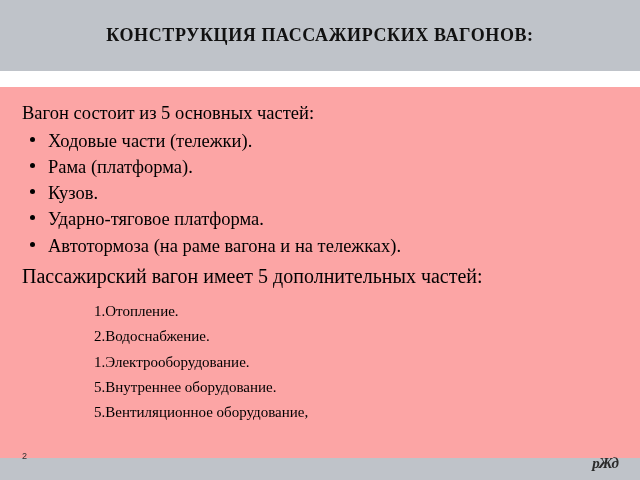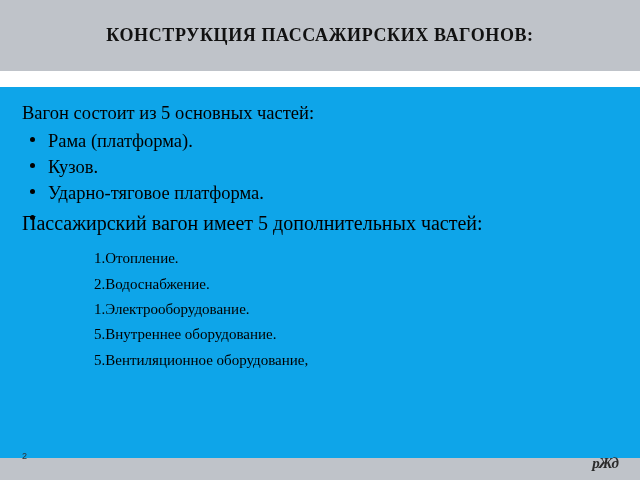--- a/index.html
+++ b/index.html
@@ -38,21 +38,21 @@
     color: #111111;
     text-align: center;
     padding: 0 24px;
   }
   .body-band {
     position: absolute;
     left: 0;
     top: 87px;
     width: 640px;
     height: 371px;
-    background: #0ea5e9;
+    background: #fca5a5;
   }
   .content {
     position: absolute;
     left: 22px;
     top: 14px;
     width: 600px;
   }
   .lead {
     font-size: 18.5px;
     color: #000000;
@@ -140,32 +140,37 @@
   </div>
 
   <div class="body-band">
     <div class="content">
 
       <p class="lead">Вагон состоит из 5 основных частей:</p>
 
       <ul class="bullets">
         <li>
           <span class="dot"></span>
+          <span>Ходовые части (тележки).</span>
+        </li>
+        <li>
+          <span class="dot"></span>
           <span>Рама (платформа).</span>
         </li>
         <li>
           <span class="dot"></span>
           <span>Кузов.</span>
         </li>
         <li>
           <span class="dot"></span>
           <span>Ударно-тяговое платформа.</span>
         </li>
         <li>
           <span class="dot"></span>
+          <span>Автотормоза (на раме вагона и на тележках).</span>
         </li>
       </ul>
 
       <p class="lead2">Пассажирский вагон имеет 5 дополнительных частей:</p>
 
       <ol class="numbered">
         <li>1.Отопление.</li>
         <li>2.Водоснабжение.</li>
         <li>1.Электрооборудование.</li>
         <li>5.Внутреннее оборудование.</li>

